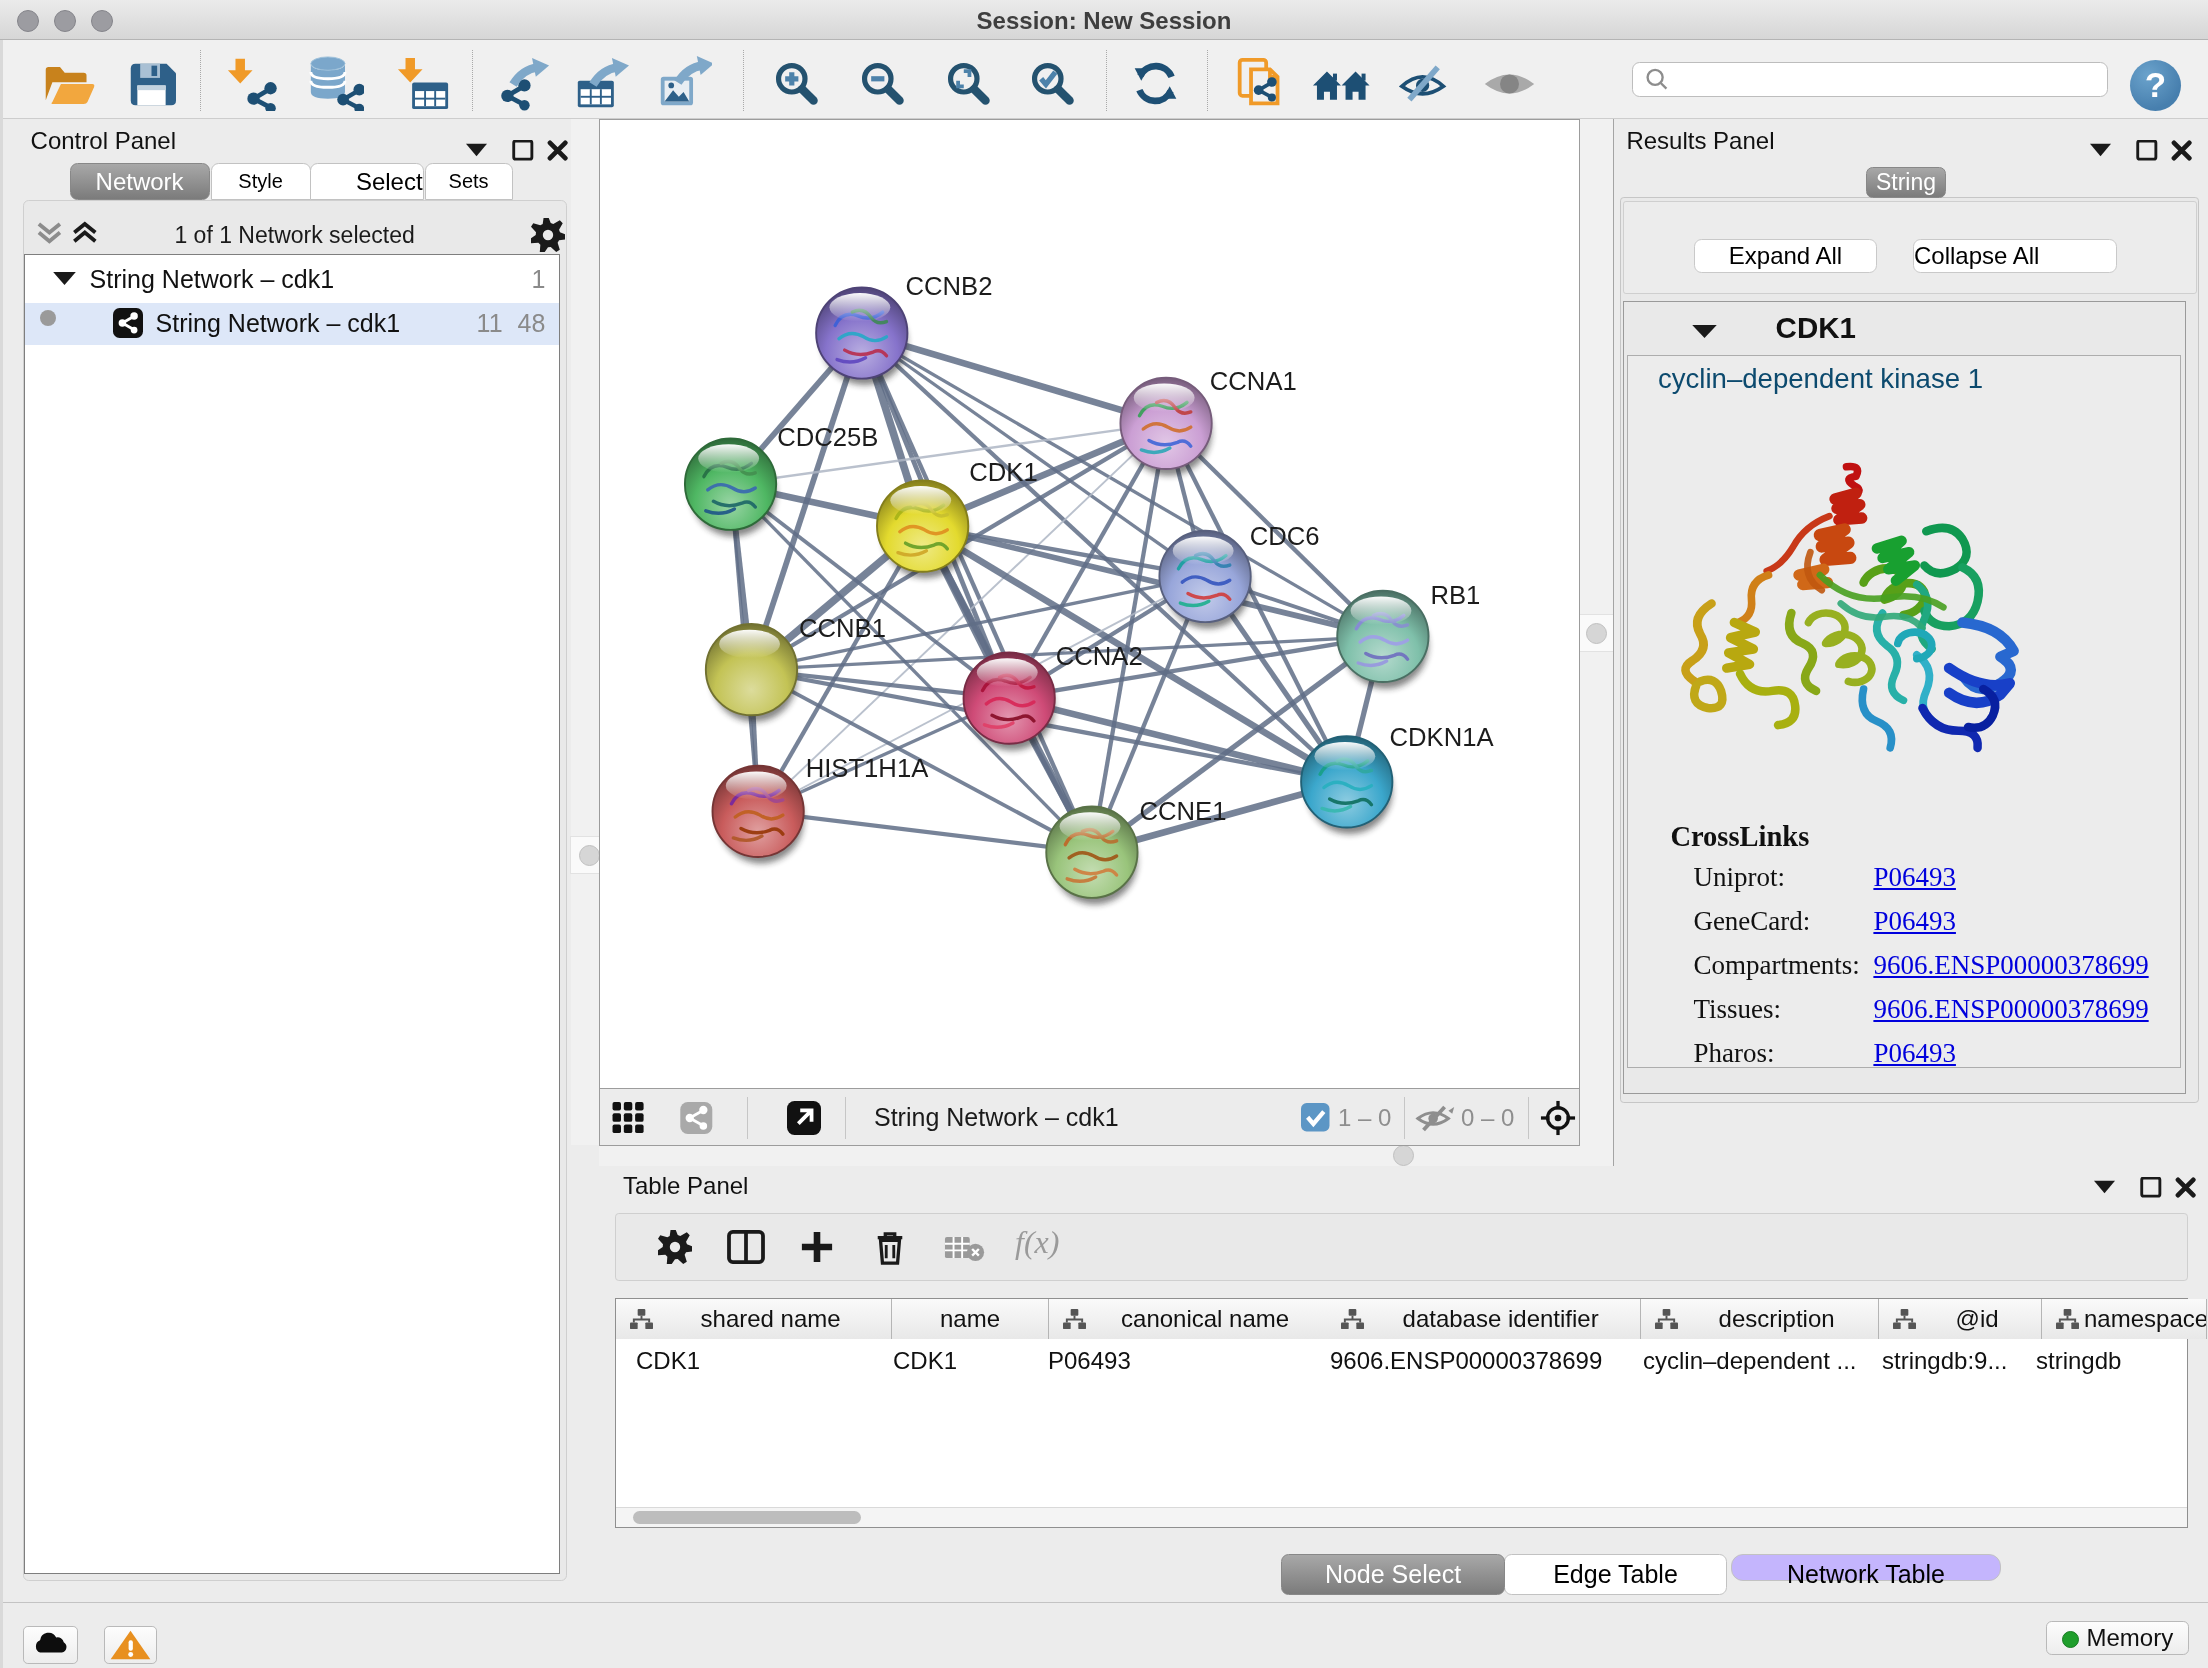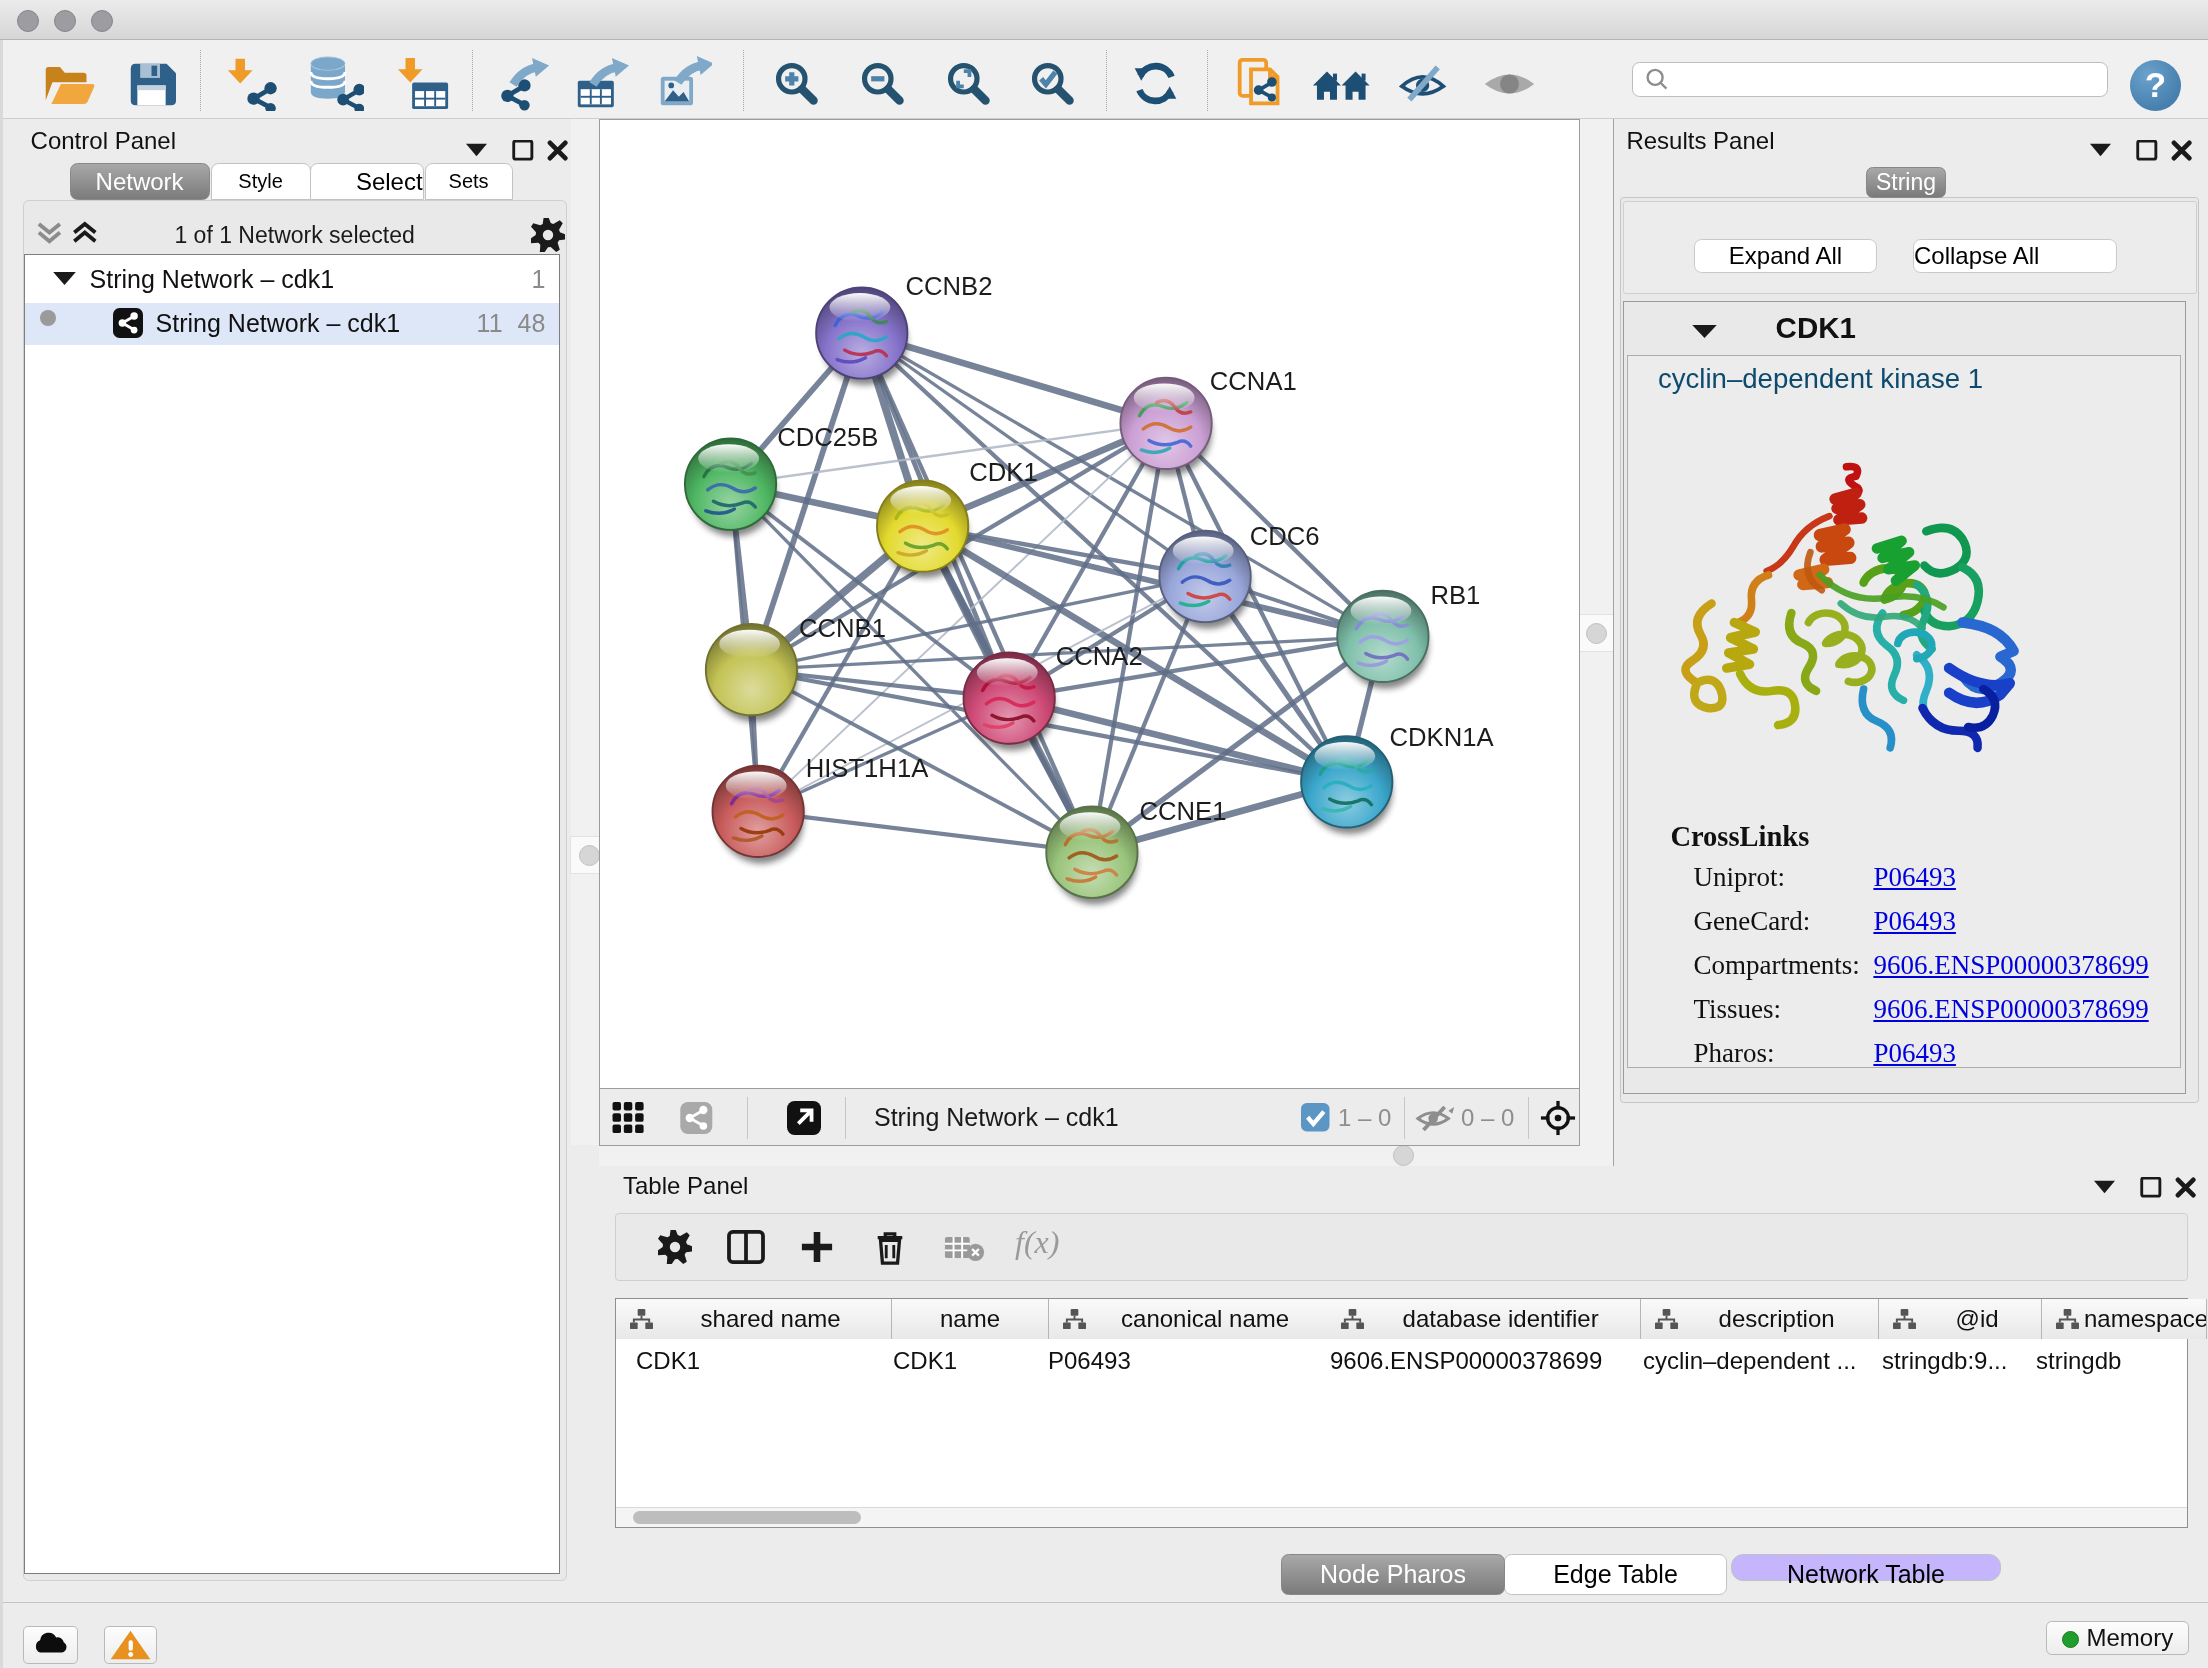--- a/index.html
+++ b/index.html
@@ -13,20 +13,21 @@
 #statusbar{position:absolute;left:0;top:1602px;width:2208px;height:67px;background:#ececec;border-top:1px solid #c3c3c3}
 .sbtn{position:absolute;top:23px;height:38px;background:linear-gradient(#fdfdfd,#ededed);border:1px solid #b9b9b9;border-radius:4.8px}
 #memorybtn{position:absolute;left:2046px;top:18px;width:143px;height:34px;background:linear-gradient(#fdfdfd,#ededed);border:1px solid #b9b9b9;border-radius:5.7px;font-size:24px;color:#111;text-align:center;line-height:31px}
 .gripdot{position:absolute;left:7.6px;top:7.6px;width:21px;height:21px;border-radius:50%;background:#d6d6d6;border:1px solid #c0c0c0}
 </style></head><body>
 <div class="abs" style="left:0;top:40px;width:2.9px;height:1628px;background:#d9d9d9;z-index:50"></div>
 <div id="titlebar">
  <div class="tl" style="left:17px"></div>
  <div class="tl" style="left:54px"></div>
  <div class="tl" style="left:91px"></div>
+ <div id="title">Session: New Session</div>
 </div>
 <div id="toolbar">
 <svg class="icon" style="left:41px;top:22px" width="55" height="48" viewBox="0 0 58 50">
       <path d="M5 40 V8 q0-3 3-3 h12 l5 6 h20 q3 0 3 3 v7 h-36 z" fill="#c8821c"></path>
       <path d="M12 42 l9-19 h33 q3 0 2 3 l-7 16 q-1 2-4 2 h-33 q-2 0-0 -2 z" fill="#f2a73e"></path>
     </svg>
 <svg class="icon" style="left:127px;top:20px" width="49" height="49" viewBox="0 0 52 52">
       <path d="M4 9 q0-5 5-5 h33 l10 10 v29 q0 5-5 5 H9 q-5 0-5-5 z" fill="#2e6089"></path>
       <rect x="14" y="4" width="21" height="15" fill="#a9c0d4"></rect>
       <rect x="26" y="6" width="6" height="11" fill="#2e6089"></rect>
@@ -710,21 +711,21 @@
         <div class="abs" style="left:432px;top:7.6px">P06493</div>
         <div class="abs" style="left:714px;top:7.6px">9606.ENSP00000378699</div>
         <div class="abs" style="left:1027px;top:7.6px">cyclin–dependent ...</div>
         <div class="abs" style="left:1266px;top:7.6px">stringdb:9...</div>
         <div class="abs" style="left:1420px;top:7.6px">stringdb</div>
       </div>
   <div class="abs" style="left:0;top:208px;width:1571px;height:20px;background:#f4f4f4;border-top:1px solid #d9d9d9">
     <div class="abs" style="left:17px;top:2.9px;width:228px;height:13.3px;background:#bdbdbd;border-radius:6.7px"></div>
   </div>
  </div>
- <div class="abs" style="left:682px;top:388px;width:224px;height:41px;background:linear-gradient(#a8a8a8,#7b7b7b);border:1px solid #888;border-radius:7.6px;color:#fff;font-size:25px;text-align:center;line-height:39px;z-index:3">Node Pharos</div>
+ <div class="abs" style="left:682px;top:388px;width:224px;height:41px;background:linear-gradient(#a8a8a8,#7b7b7b);border:1px solid #888;border-radius:7.6px;color:#fff;font-size:25px;text-align:center;line-height:39px;z-index:3">Node Select</div>
  <div class="abs" style="left:905px;top:388px;width:223px;height:41px;background:#fff;border:1px solid #c2c2c2;border-radius:7.6px;font-size:25px;text-align:center;line-height:39px">Edge Table</div>
  <div class="abs" style="left:1132px;top:388px;width:270px;height:27px;background:#c4b5fd;border:1px solid #c2c2c2;border-radius:12px;font-size:25px;text-align:center;line-height:39px">Network Table</div>
 </div>
 
 <div id="statusbar">
  <div class="sbtn" style="left:23px;width:55px"><svg width="53" height="36" viewBox="0 0 56 38">
         <path d="M17 27 a7 7 0 0 1 0-13 a9 9 0 0 1 17-3 a6.5 6.5 0 0 1 8 5 a6 6 0 0 1-2 11 z" fill="#0d0d0d"></path>
       </svg></div>
  <div class="sbtn" style="left:104px;width:53px"><svg width="51" height="36" viewBox="0 0 54 38">
         <path d="M27 4 L48 34 L6 34 Z" fill="#e89020"></path>

